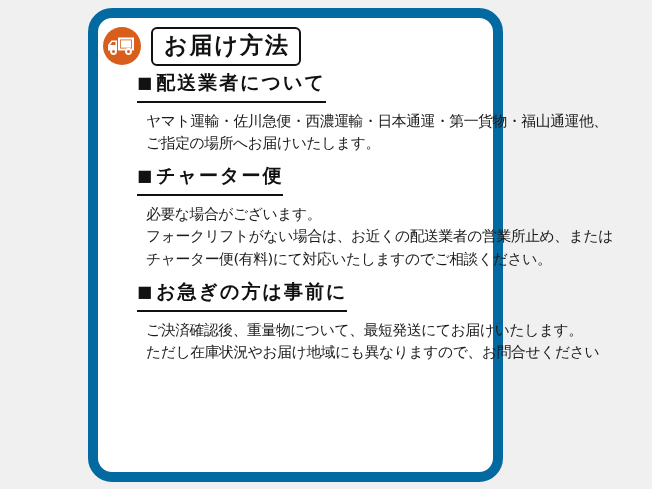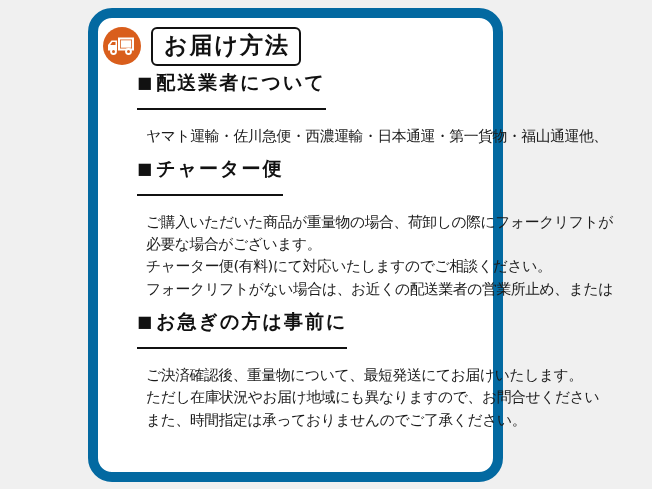--- a/index.html
+++ b/index.html
@@ -57,30 +57,30 @@
   }
   .sec-heading {
     margin: 0;
     width: fit-content;
     font-size: 19px;
     font-weight: 700;
     color: #111111;
     letter-spacing: 2px;
     line-height: 1.25;
     border-bottom: 2px solid #111111;
-    padding-bottom: 13px;
+    padding-bottom: 6px;
     white-space: nowrap;
   }
   .sec-heading .bullet {
     font-size: 16px;
     margin-right: 2px;
     vertical-align: 1px;
   }
   .sec-body {
-    margin-top: 15px;
+    margin-top: 7px;
     padding-left: 9px;
   }
   .body-line {
     font-size: 14.8px;
     line-height: 22.4px;
     color: #1b1b1b;
     letter-spacing: -0.4px;
     white-space: nowrap;
   }
 </style>
@@ -106,36 +106,35 @@
     </span>
     <span class="title-box">お届け方法</span>
   </div>
 
   <div>
 
     <div class="section first">
       <h2 class="sec-heading"><span class="bullet">■</span><span>配送業者について</span></h2>
       <div class="sec-body">
         <div class="body-line">ヤマト運輸・佐川急便・西濃運輸・日本通運・第一貨物・福山通運他、</div>
+        <div class="body-line">ご指定の場所へお届けいたします。</div>
       </div>
     </div>
 
     <div class="section">
       <h2 class="sec-heading"><span class="bullet">■</span><span>チャーター便</span></h2>
       <div class="sec-body">
-        <div class="body-line">ご購入いただいた商品が重量物の場合、荷卸しの際にフォークリフトが</div>
         <div class="body-line">必要な場合がございます。</div>
+        <div class="body-line">フォークリフトがない場合は、お近くの配送業者の営業所止め、または</div>
         <div class="body-line">チャーター便(有料)にて対応いたしますのでご相談ください。</div>
-        <div class="body-line">フォークリフトがない場合は、お近くの配送業者の営業所止め、または</div>
       </div>
     </div>
 
     <div class="section">
       <h2 class="sec-heading"><span class="bullet">■</span><span>お急ぎの方は事前に</span></h2>
       <div class="sec-body">
         <div class="body-line">ご決済確認後、重量物について、最短発送にてお届けいたします。</div>
         <div class="body-line">ただし在庫状況やお届け地域にも異なりますので、お問合せください</div>
-        <div class="body-line">また、時間指定は承っておりませんのでご了承ください。</div>
       </div>
     </div>
 
   </div>
 </div>
 
 </body></html>

